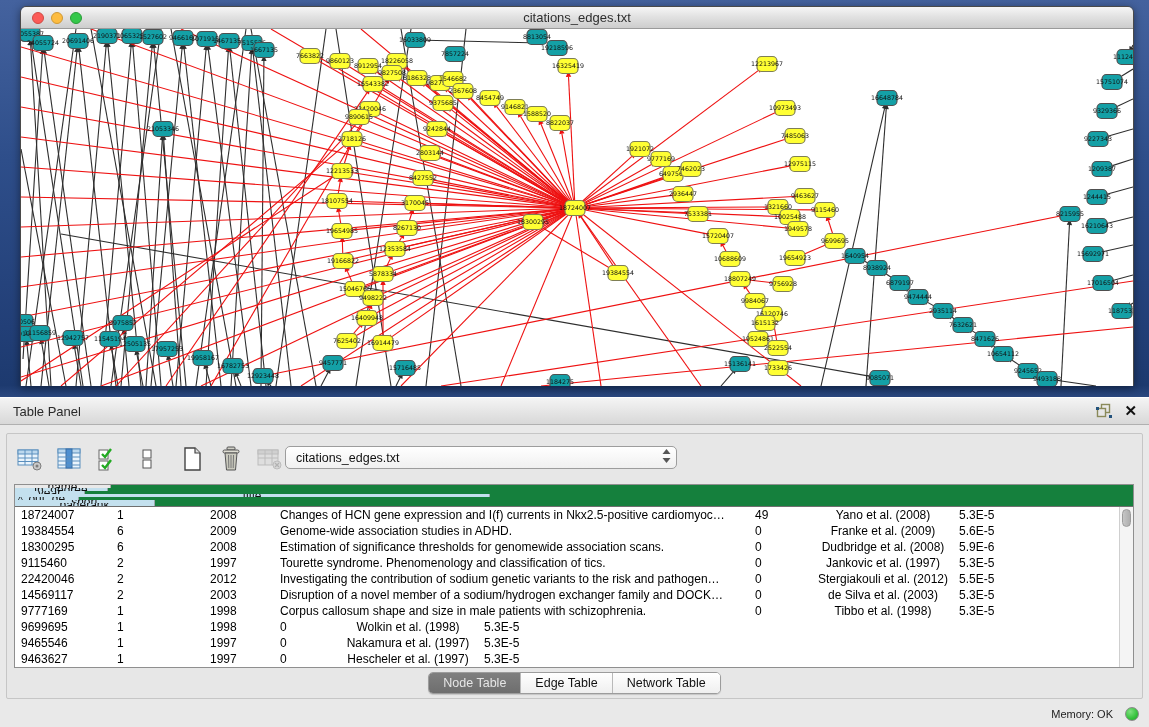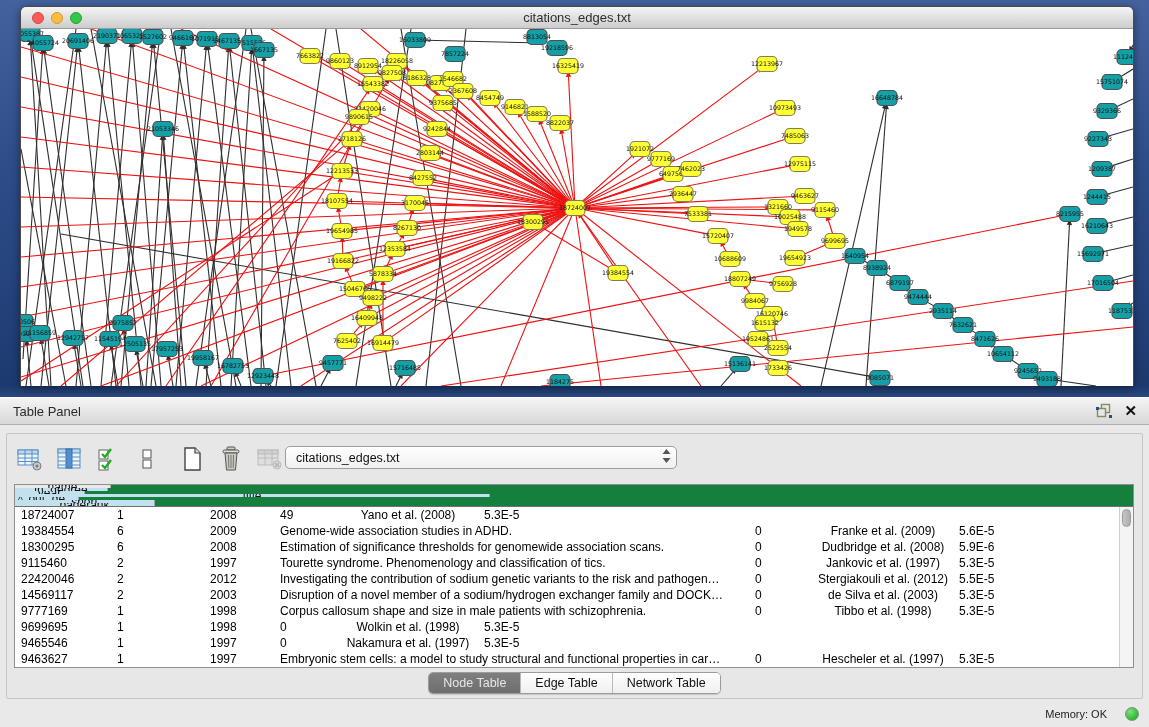--- a/index.html
+++ b/index.html
@@ -51,21 +51,21 @@
   .vthumb{position:absolute;left:2px;top:2px;width:9px;height:18px;border-radius:5px;
           background:linear-gradient(90deg,#c6c6c6,#aeaeae);border:1px solid #9b9b9b;}
   
   .tabs{position:absolute;left:0;right:0;top:275px;display:flex;justify-content:center;}
   .seg{display:flex;border:1px solid #9c9c9c;border-radius:5px;overflow:hidden;
        background:#fff;box-shadow:0 1px 1px rgba(0,0,0,.15);}
   .seg .tab{padding:2px 14px;font-size:12.5px;height:20px;line-height:17px;color:#111;
             background:linear-gradient(180deg,#ffffff,#efefef);border-right:1px solid #b9b9b9;}
   .seg .tab:last-child{border-right:none;}
   .seg .tab.sel{background:linear-gradient(180deg,#7f7f7f,#6e6e6e);color:#e6e6e6;}
-  .status-bar{position:absolute;right:10px;bottom:6px;display:flex;align-items:center;gap:18px;}
+  .status-bar{position:absolute;right:10px;bottom:6px;display:flex;align-items:center;gap:12px;}
   .status-bar .mem-text{font-size:11px;color:#222;}
   .mem-dot{width:14px;height:14px;border-radius:50%;background:radial-gradient(circle at 35% 30%,#7fe07f,#35c23c 60%,#259a2c);
            border:1px solid #8a8a8a;}
   .icon-svg{display:block;}
 </style>
 </head>
 <body>
 
 <div id="stage">
 
@@ -752,20 +752,21 @@
           <div class="th" style="width: 64px;">△ out_de…</div>
           <div class="th" style="width: 140px;">short</div>
           <div class="th" style="width: 140px;">pagerank</div>
           <div class="th gray" style="flex: 1 1 0%; background: rgb(242, 242, 242);"></div>
         </div>
       <div class="tbody">
           <div class="tr">
             <div class="td" style="width: 96px;">18724007</div>
             <div class="td" style="width: 93px;">1</div>
             <div class="td" style="width: 70px;">2008</div>
+            <div class="td" style="width: 475px;">Changes of HCN gene expression and I(f) currents in Nkx2.5-positive cardiomyoc…</div>
             <div class="td" style="width: 64px;">49</div>
             <div class="td center" style="width: 140px;">Yano et al. (2008)</div>
             <div class="td" style="width: 140px;">5.3E-5</div>
           </div>
           <div class="tr">
             <div class="td" style="width: 96px;">19384554</div>
             <div class="td" style="width: 93px;">6</div>
             <div class="td" style="width: 70px;">2009</div>
             <div class="td" style="width: 475px;">Genome-wide association studies in ADHD.</div>
             <div class="td" style="width: 64px;">0</div>
@@ -830,21 +831,20 @@
             <div class="td" style="width: 93px;">1</div>
             <div class="td" style="width: 70px;">1997</div>
             <div class="td" style="width: 64px;">0</div>
             <div class="td center" style="width: 140px;">Nakamura et al. (1997)</div>
             <div class="td" style="width: 140px;">5.3E-5</div>
           </div>
           <div class="tr">
             <div class="td" style="width: 96px;">9463627</div>
             <div class="td" style="width: 93px;">1</div>
             <div class="td" style="width: 70px;">1997</div>
-            <div class="td" style="width: 475px;">Embryonic stem cells: a model to study structural and functional properties in car…</div>
             <div class="td" style="width: 64px;">0</div>
             <div class="td center" style="width: 140px;">Hescheler et al. (1997)</div>
             <div class="td" style="width: 140px;">5.3E-5</div>
           </div>
         </div>
       <div class="vscroll">
         <div class="vthumb"></div>
       </div>
     </div>
 

